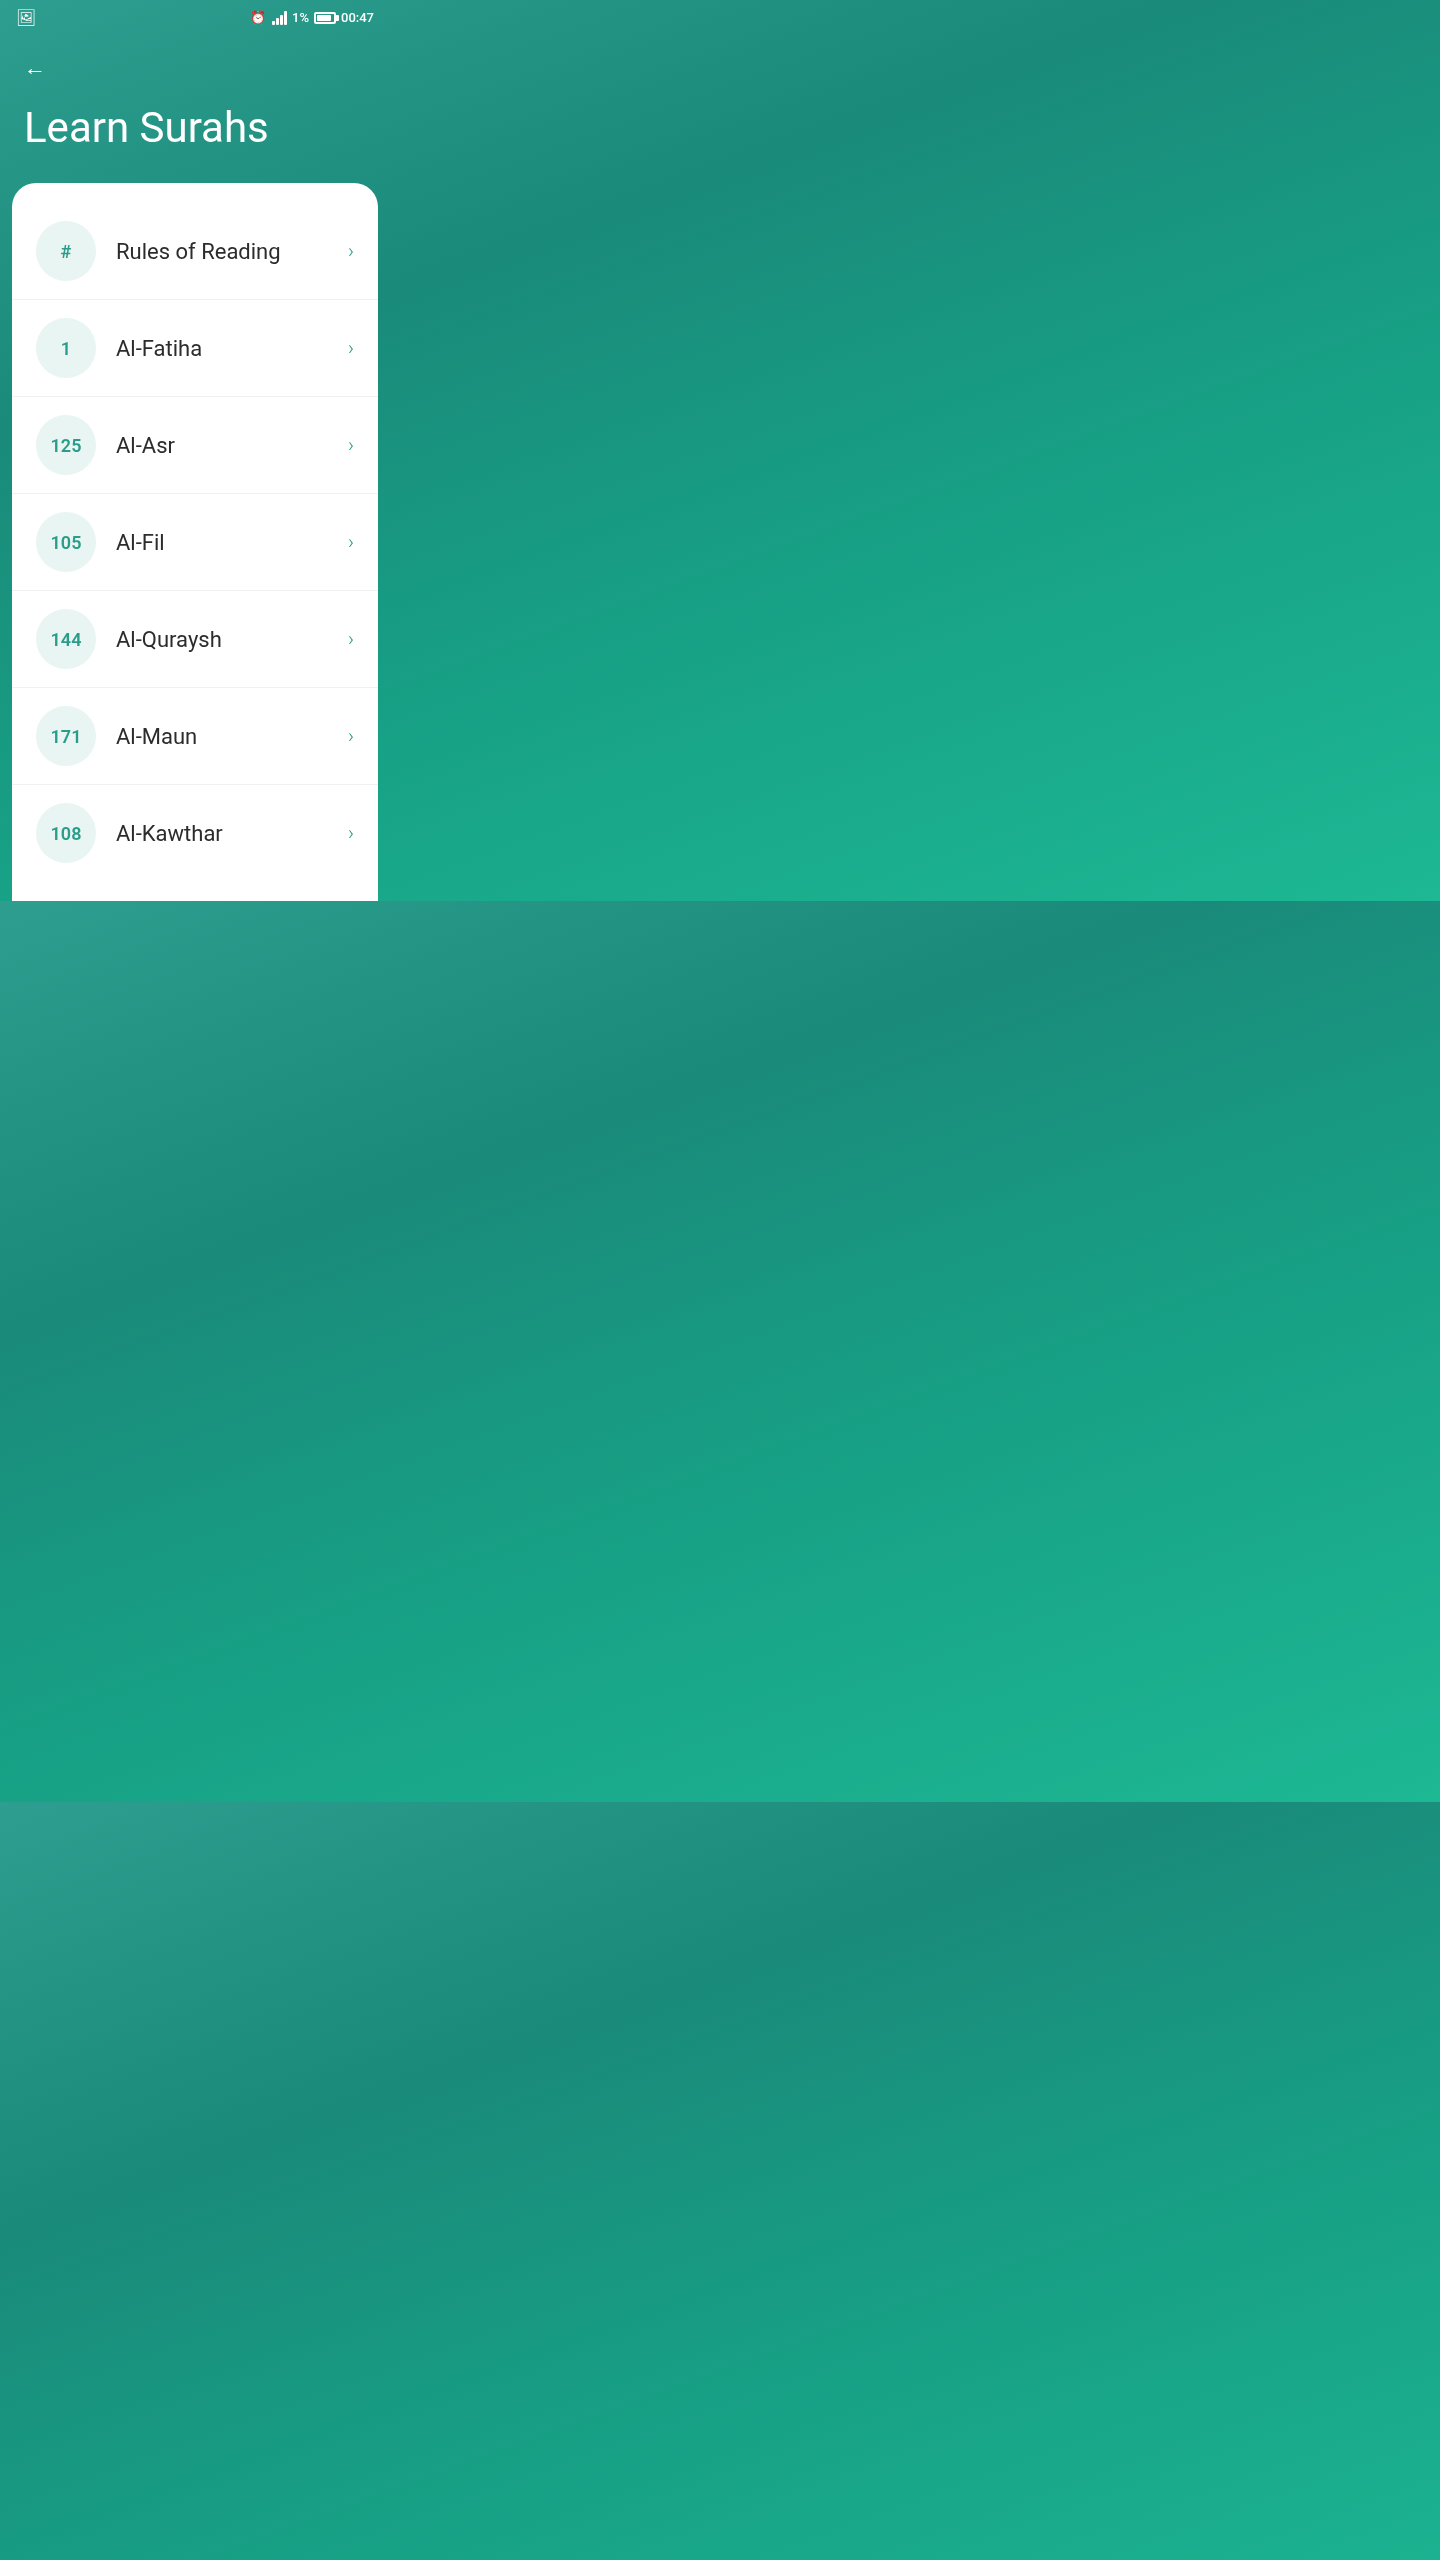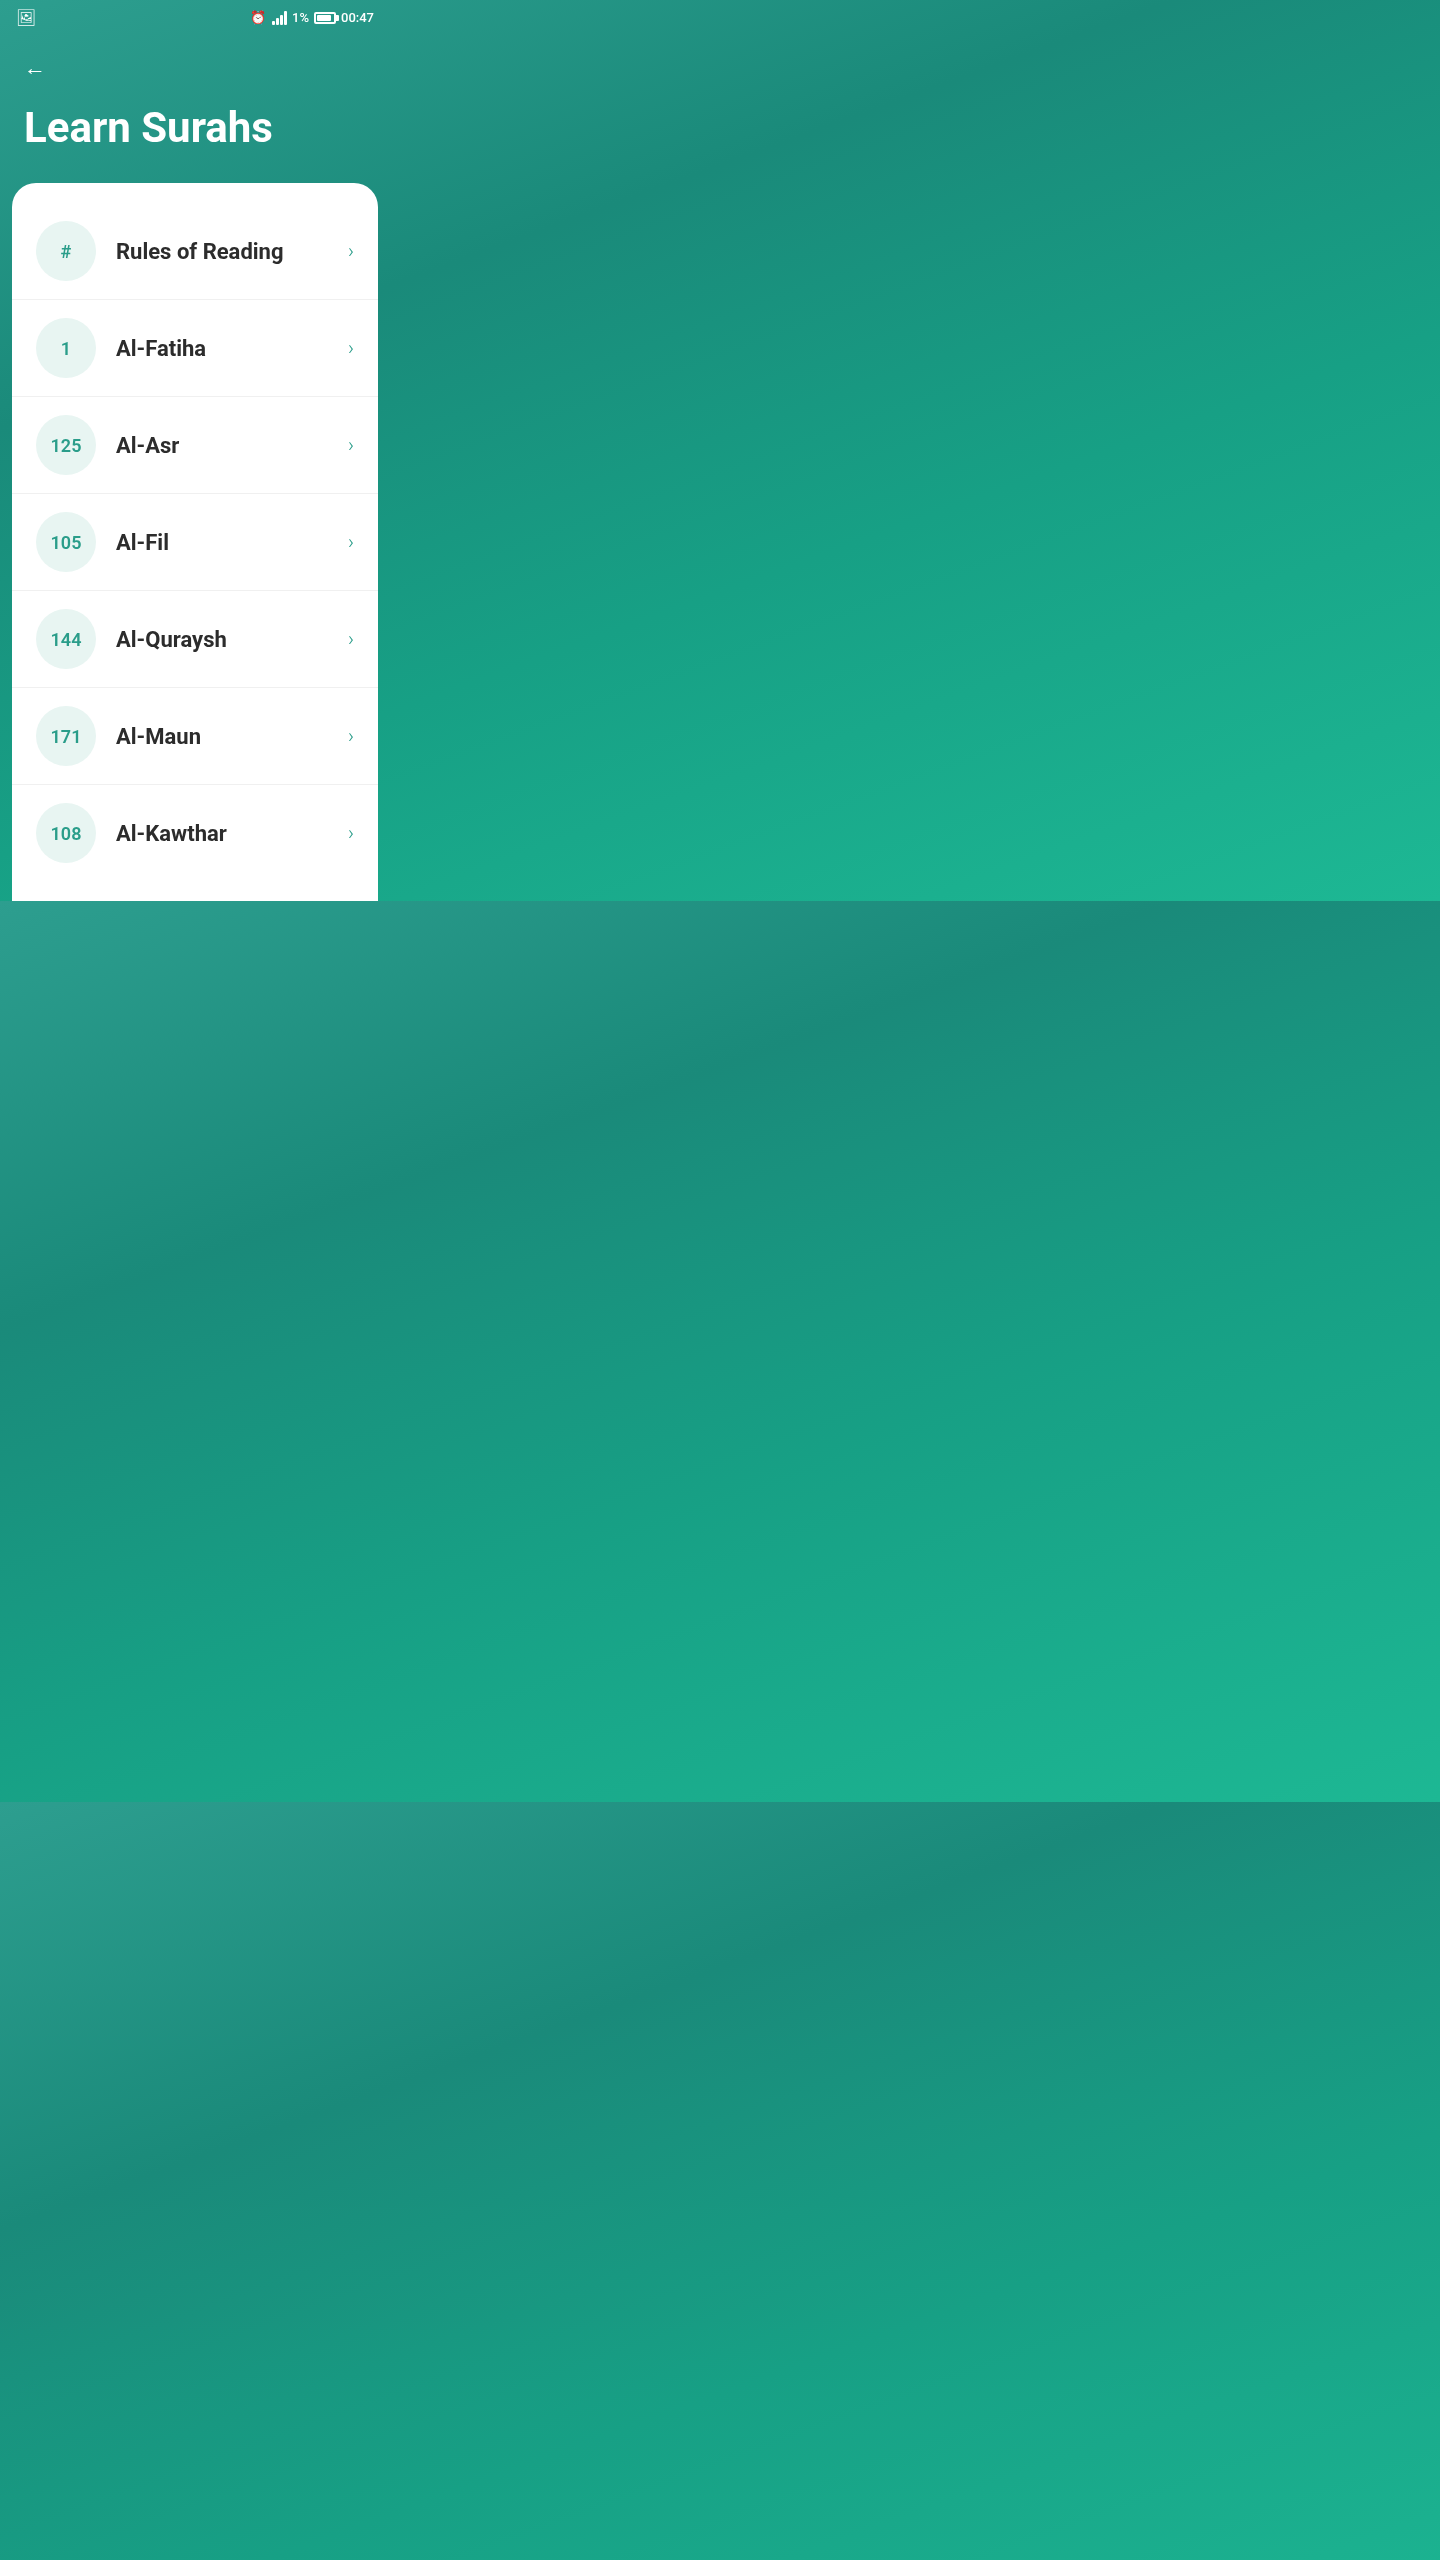--- a/index.html
+++ b/index.html
@@ -50,21 +50,21 @@
       color: white;
       font-size: 22px;
       cursor: pointer;
       padding: 4px 0;
       margin-bottom: 20px;
       display: block;
     }
 
     .page-title {
       font-size: 42px;
-      font-weight: 700;
+      font-weight: 400;
       color: white;
       line-height: 1.1;
     }
 
     .content-card {
       background: white;
       border-radius: 24px 24px 0 0;
       margin: 0 12px;
       padding: 20px 0;
       min-height: 600px;
@@ -96,21 +96,21 @@
       font-weight: 600;
       color: #2a9d8a;
       flex-shrink: 0;
       margin-right: 20px;
     }
 
     .item-name {
       flex: 1;
       font-size: 22px;
       color: #2c2c2c;
-      font-weight: 700;
+      font-weight: 400;
     }
 
     .chevron {
       color: #2a9d8a;
       font-size: 20px;
       font-weight: 300;
     }
 
     
     .signal-bars {

